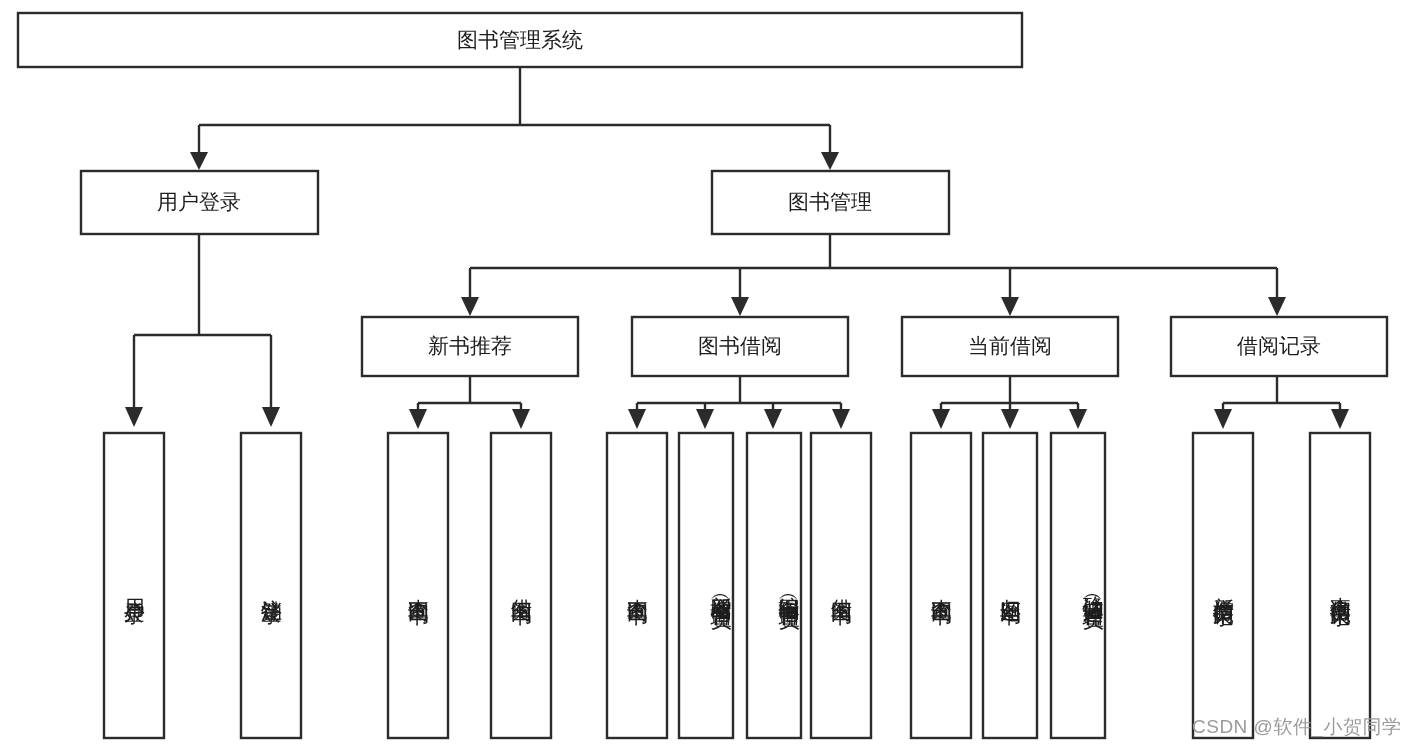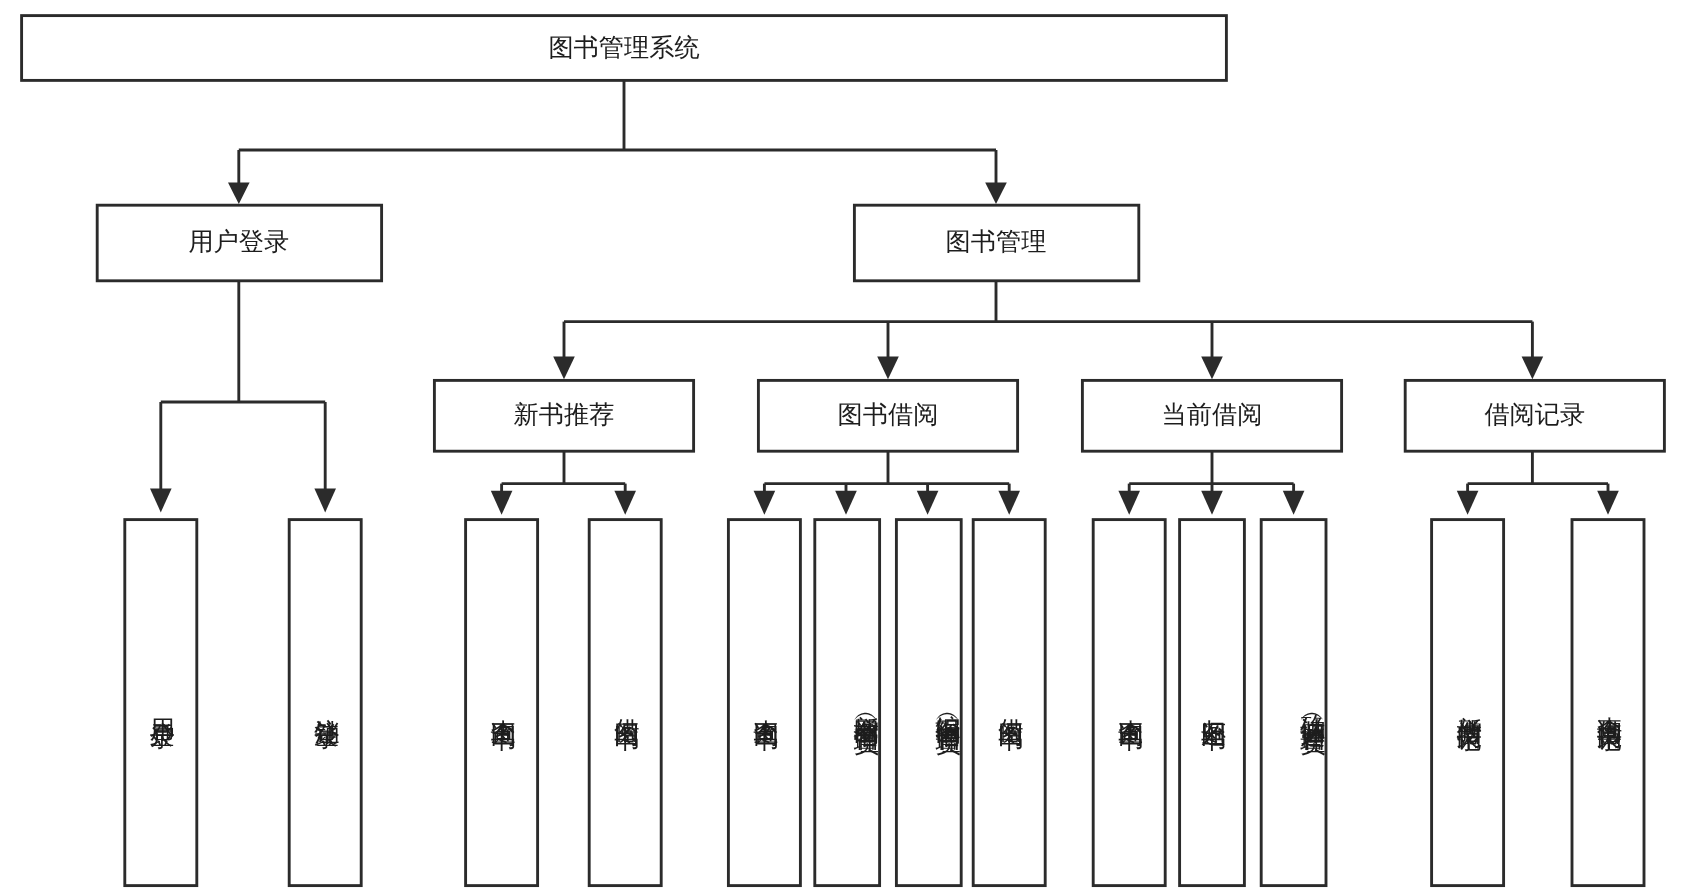--- a/index.html
+++ b/index.html
@@ -211,14 +211,15 @@
   <div class="vlabel" style="left:747px; top:440px; width:54px; height:295px;">编辑图书（管理员）</div>
   <div class="vlabel centered" style="left:811px; top:433px; width:60px; height:305px;">借阅图书</div>
 
   <div class="vlabel centered" style="left:911px; top:433px; width:60px; height:305px;">查询图书</div>
   <div class="vlabel centered" style="left:983px; top:433px; width:54px; height:305px;">归还图书</div>
   <div class="vlabel" style="left:1051px; top:440px; width:54px; height:295px;">确认归还（管理员）</div>
 
   <div class="vlabel centered" style="left:1193px; top:433px; width:60px; height:305px;">新增借阅记录</div>
   <div class="vlabel centered" style="left:1310px; top:433px; width:60px; height:305px;">查询借阅记录</div>
 
+  <div class="watermark" style="left:1192px; top:714px;">CSDN @软件_小贺同学</div>
 
 </div>
 
 </body></html>

